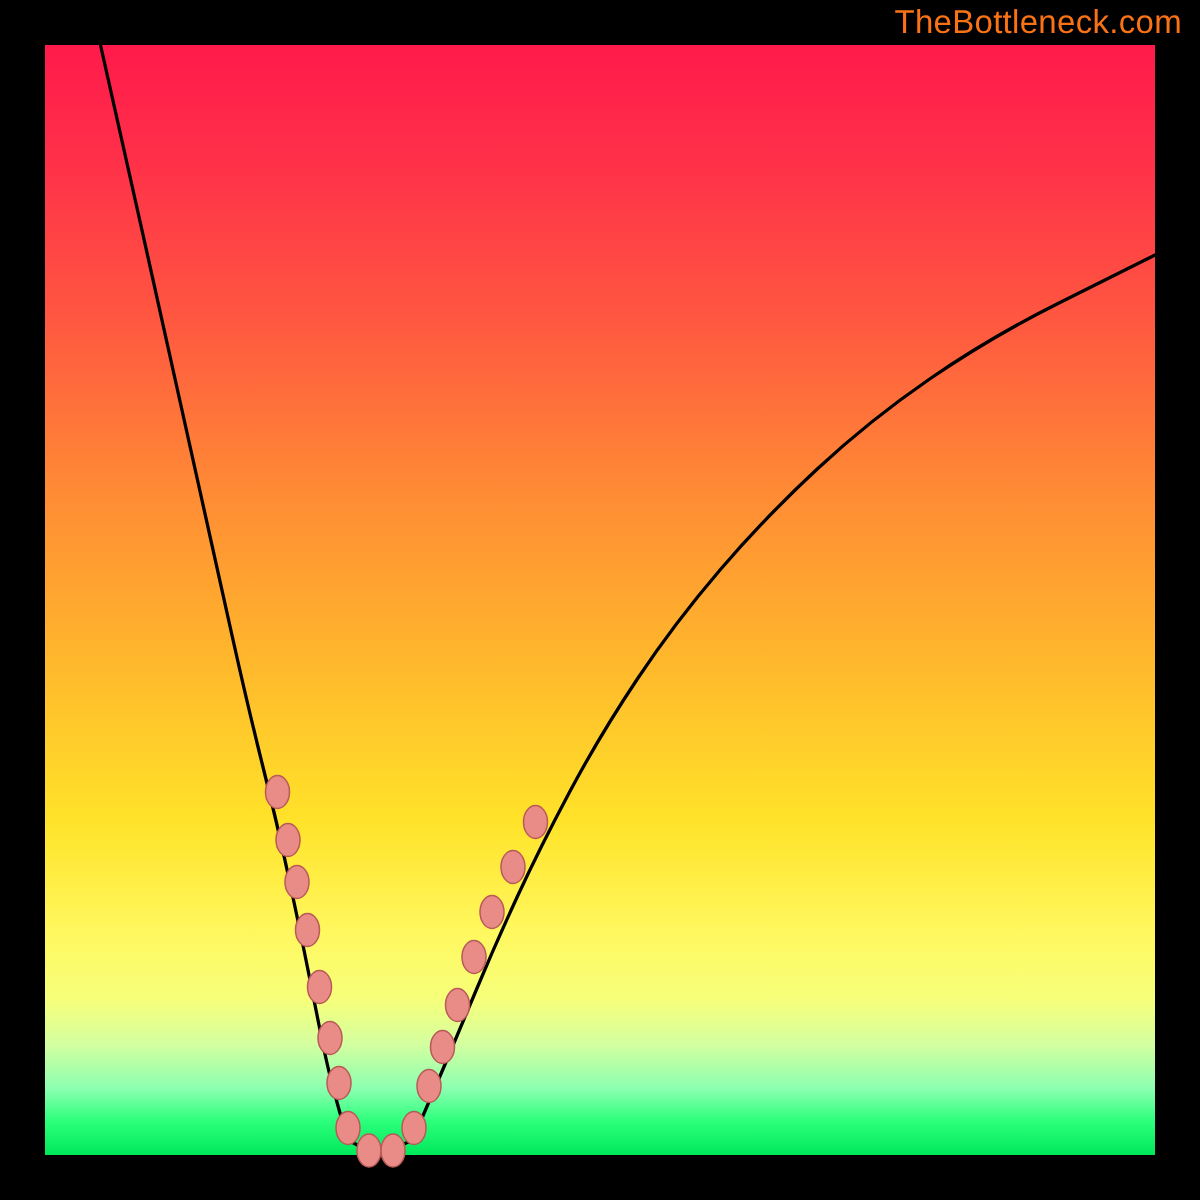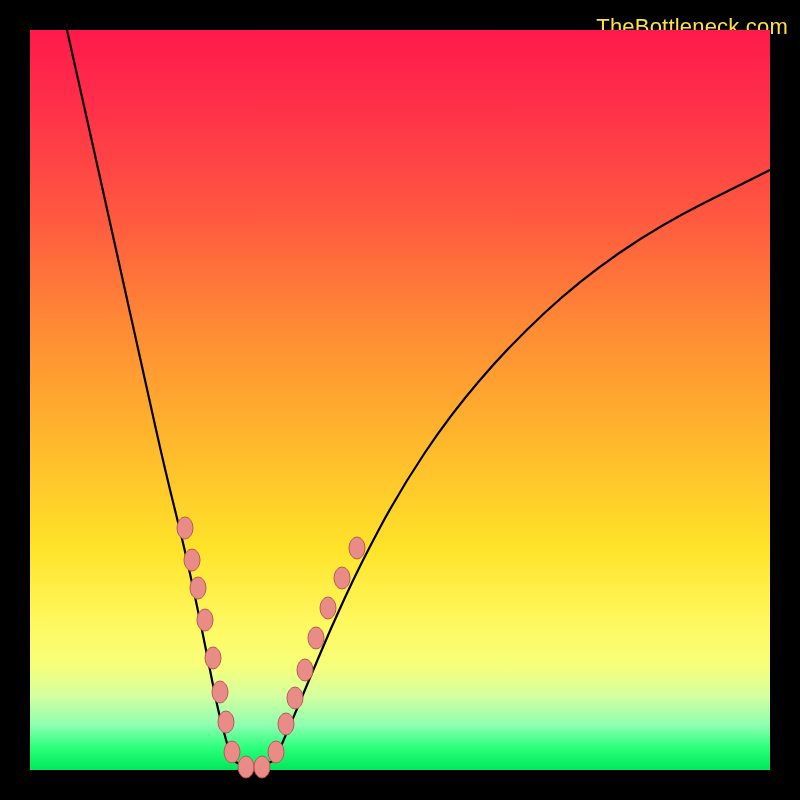--- a/index.html
+++ b/index.html
@@ -36,23 +36,23 @@
       #fff85f 80%,
       #f6ff7a 86%,
       #d4ffa0 90%,
       #8cffb0 94%,
       #2bff7b 97%,
       #00e85a 100%
     );
   }
   .watermark {
     position: absolute;
-    top: 14px;
+    top: 2px;
     right: 12px;
-    color: #fde047;
+    color: #f97316;
     font-size: 22px;
     letter-spacing: 0.2px;
     user-select: none;
   }
   svg.overlay {
     position: absolute;
     left: 0;
     top: 0;
     width: 740px;
     height: 740px;

